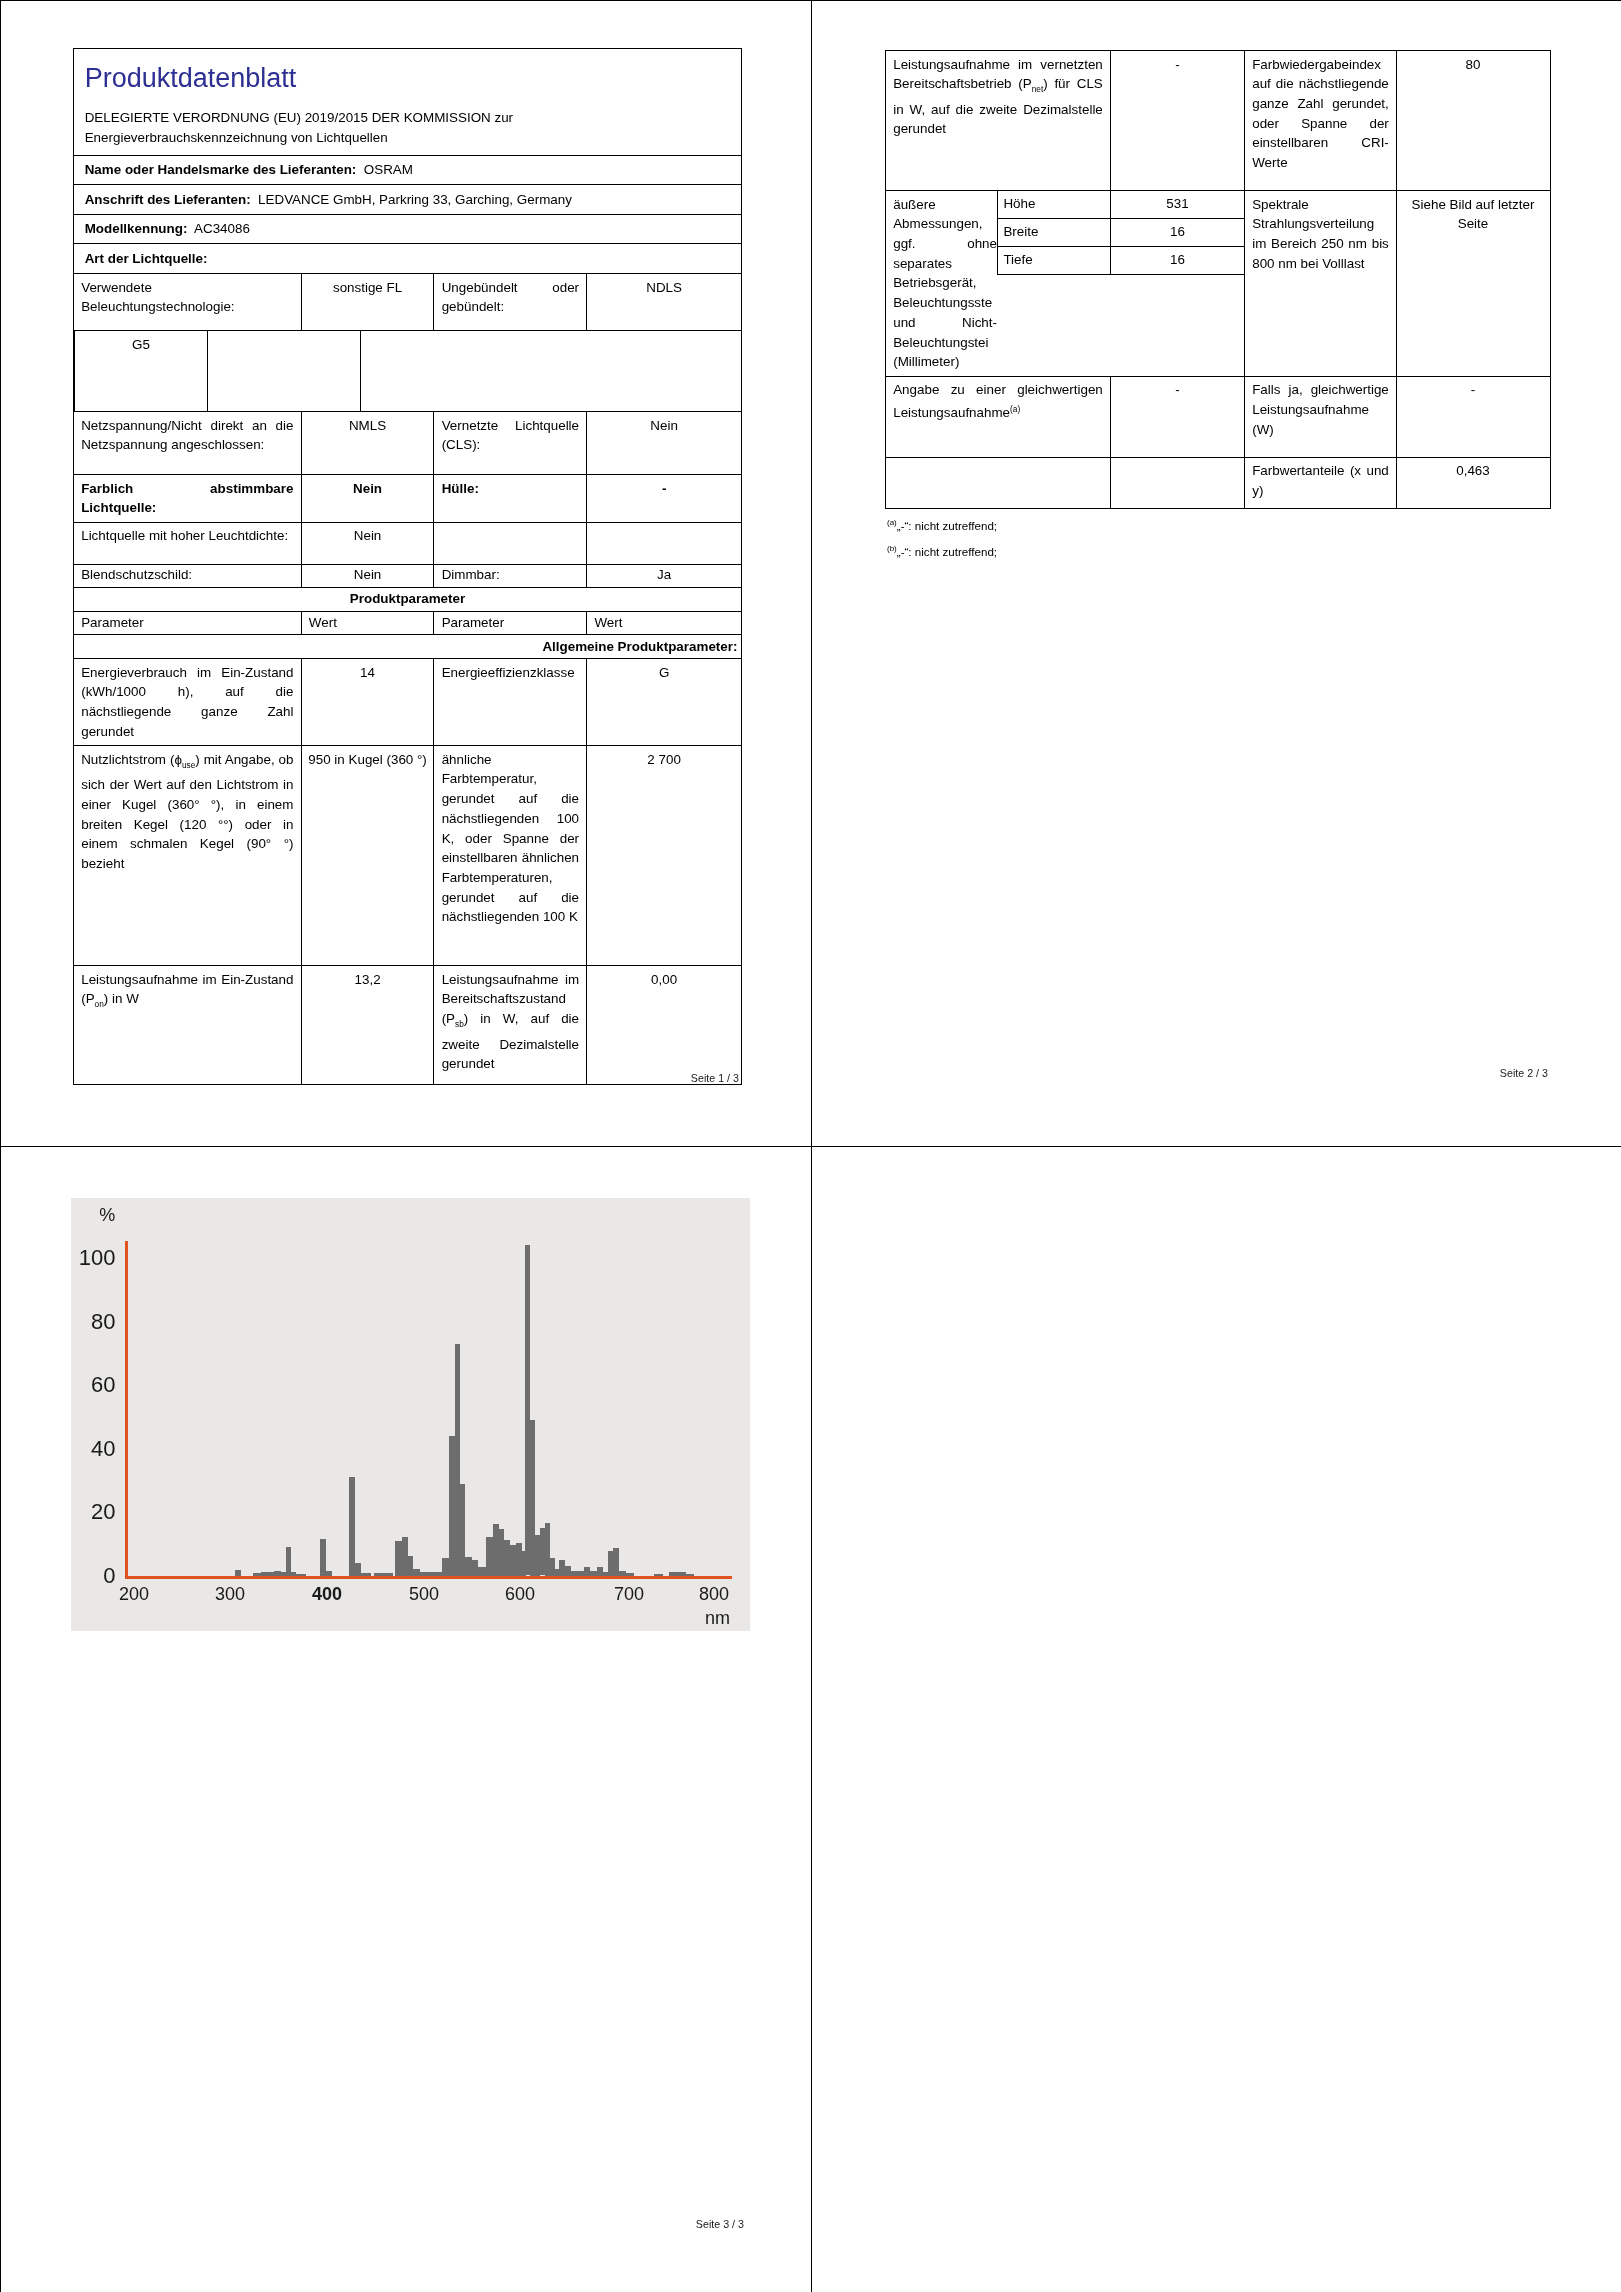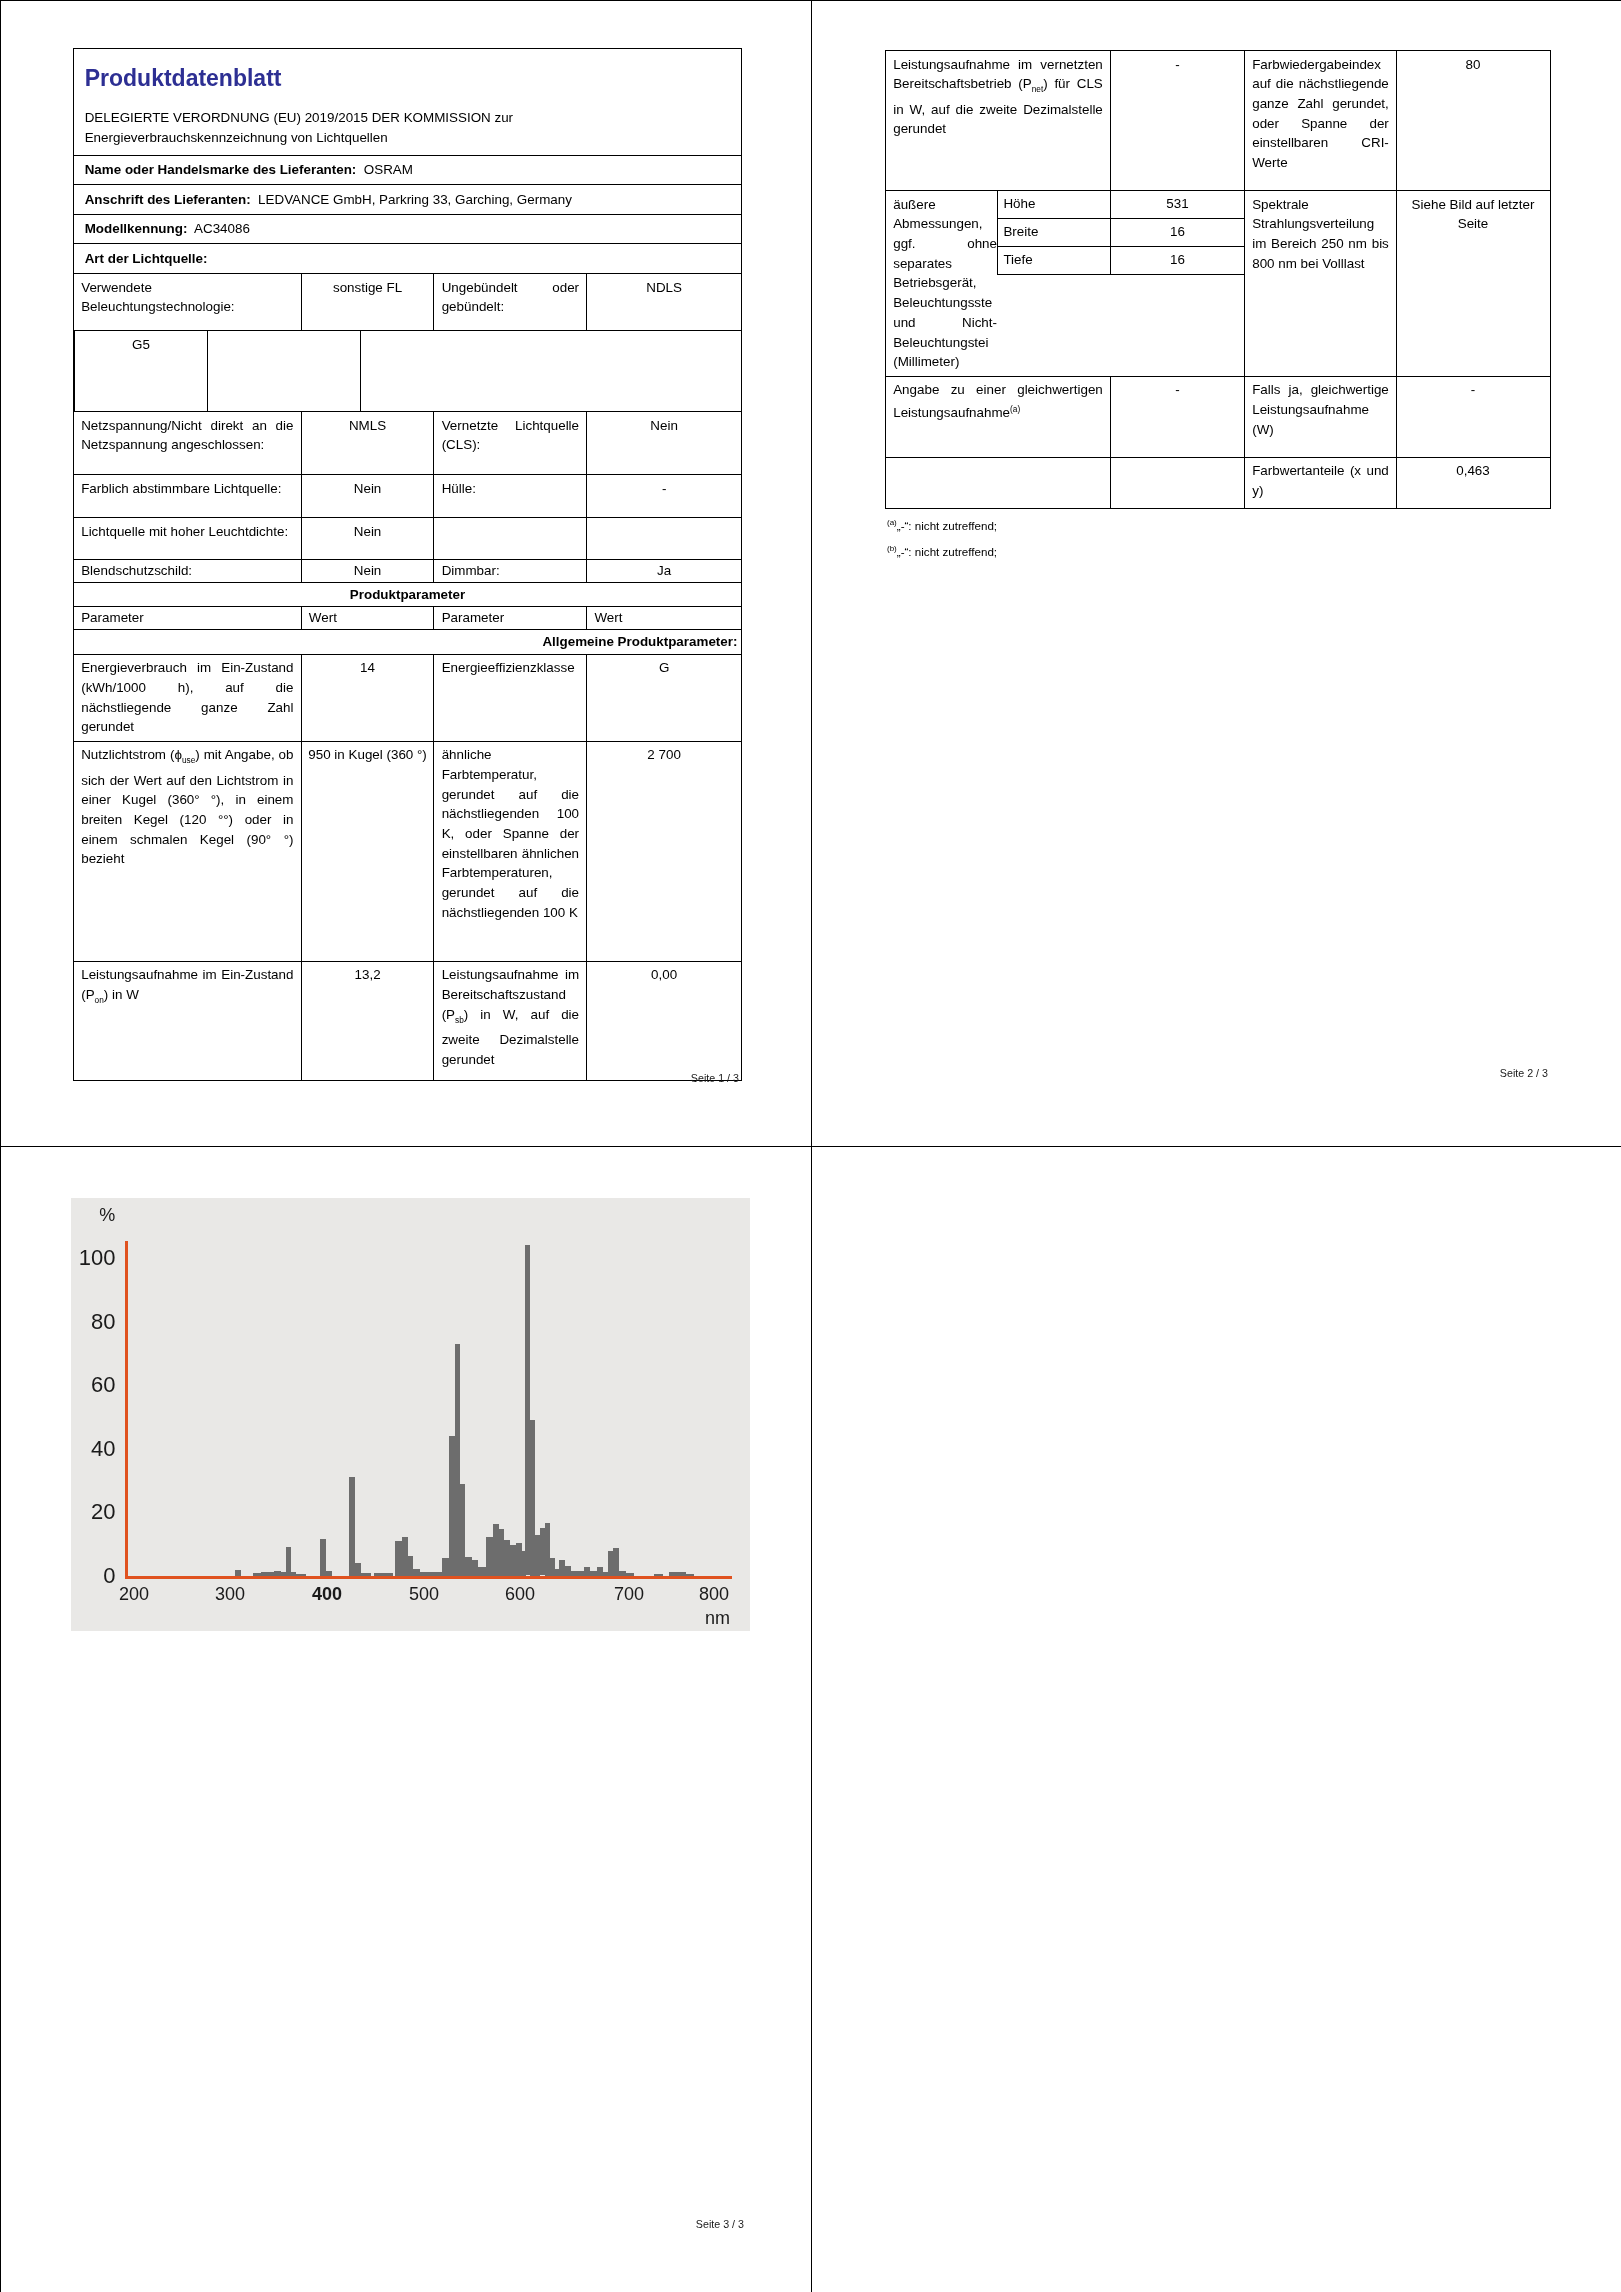--- a/index.html
+++ b/index.html
@@ -18,21 +18,21 @@
   .cell{box-sizing:border-box;padding:3.6px 7.2px;}
   .lbl{text-align:justify;}
   .val{text-align:center;padding:3.6px 3.6px;}
   .vb{border-left:0.9px solid #000;}
   
   .p1c1{width:227px;} .p1c2{width:133px;} .p1c3{width:153px;} .p1c4{width:155px;}
   
   .p2c1{width:224px;} .p2c2{width:134px;} .p2c3{width:152px;} .p2c4{width:153px;}
 
   .title-block{padding:9px 10.7px 7.2px 10.7px;}
-  .doc-title{font-size:23px;line-height:41px;font-weight:bold;color:#2d2f93;margin-bottom:9px;}
+  .doc-title{font-size:27px;line-height:41px;font-weight:normal;color:#2d2f93;margin-bottom:9px;}
   .subtitle{font-size:13.4px;line-height:19.7px;}
   .info-row{min-height:29.6px;display:flex;align-items:center;}
   .info-row .cell{padding:3.6px 10.7px;}
   .b{font-weight:bold;}
   .sect{justify-content:center;text-align:center;font-weight:bold;min-height:24px;}
   .sect .cell{padding:1.8px 3.6px;}
   sub{font-size:0.62em;} sup{font-size:0.62em;}
   .para2{margin-top:10.7px;}
 
   
@@ -109,21 +109,21 @@
         <div class="cell val p1c2 vb">G5</div>
         <div class="cell lbl p1c3 vb"></div>
         <div class="cell val p1c4 vb"></div>
       </div>
       <div class="trow" style="min-height:63px;">
         <div class="cell lbl p1c1">Netzspannung/Nicht direkt an die Netzspannung angeschlossen:</div>
         <div class="cell val p1c2 vb">NMLS</div>
         <div class="cell lbl p1c3 vb">Vernetzte Lichtquelle (CLS):</div>
         <div class="cell val p1c4 vb">Nein</div>
       </div>
-      <div class="trow" style="min-height:43px;">
+      <div class="trow" style="min-height:43px;font-weight:bold;">
         <div class="cell lbl p1c1">Farblich abstimmbare Lichtquelle:</div>
         <div class="cell val p1c2 vb">Nein</div>
         <div class="cell lbl p1c3 vb">Hülle:</div>
         <div class="cell val p1c4 vb">-</div>
       </div>
       <div class="trow" style="min-height:42px;">
         <div class="cell lbl p1c1">Lichtquelle mit hoher Leuchtdichte:</div>
         <div class="cell val p1c2 vb">Nein</div>
         <div class="cell lbl p1c3 vb"></div>
         <div class="cell val p1c4 vb"></div>

